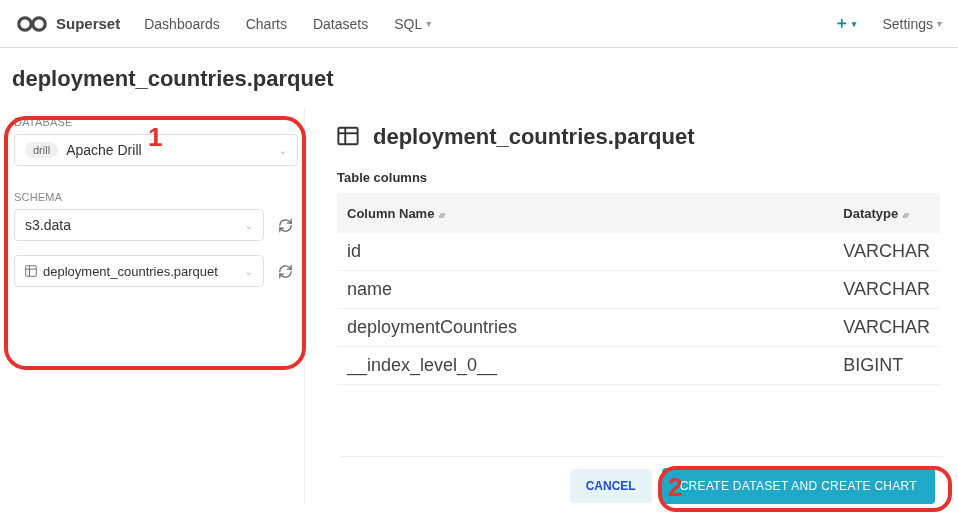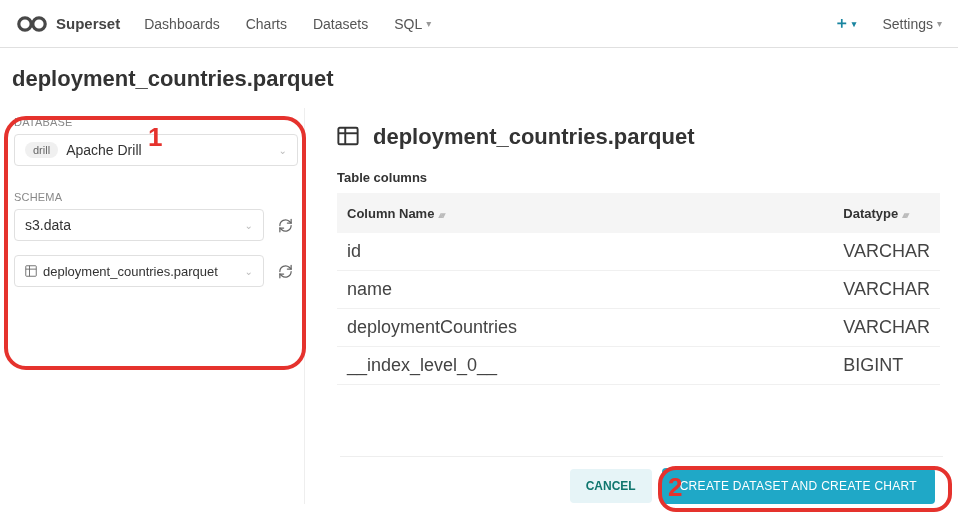--- a/index.html
+++ b/index.html
@@ -114,21 +114,21 @@
       height: 58px;
       display: flex;
       align-items: center;
       justify-content: flex-end;
       gap: 10px;
       border-top: 1px solid #eee;
       padding-right: 8px;
     }
     .btn-cancel {
       background: #e6f4f7;
-      color: #0f766e;
+      color: #1d4ed8;
       border: none;
       padding: 10px 16px;
       border-radius: 4px;
       font-weight: 600;
       font-size: 12px;
       cursor: pointer;
     }
     .btn-primary {
       background: #1fa8c7;
       color: #fff;

